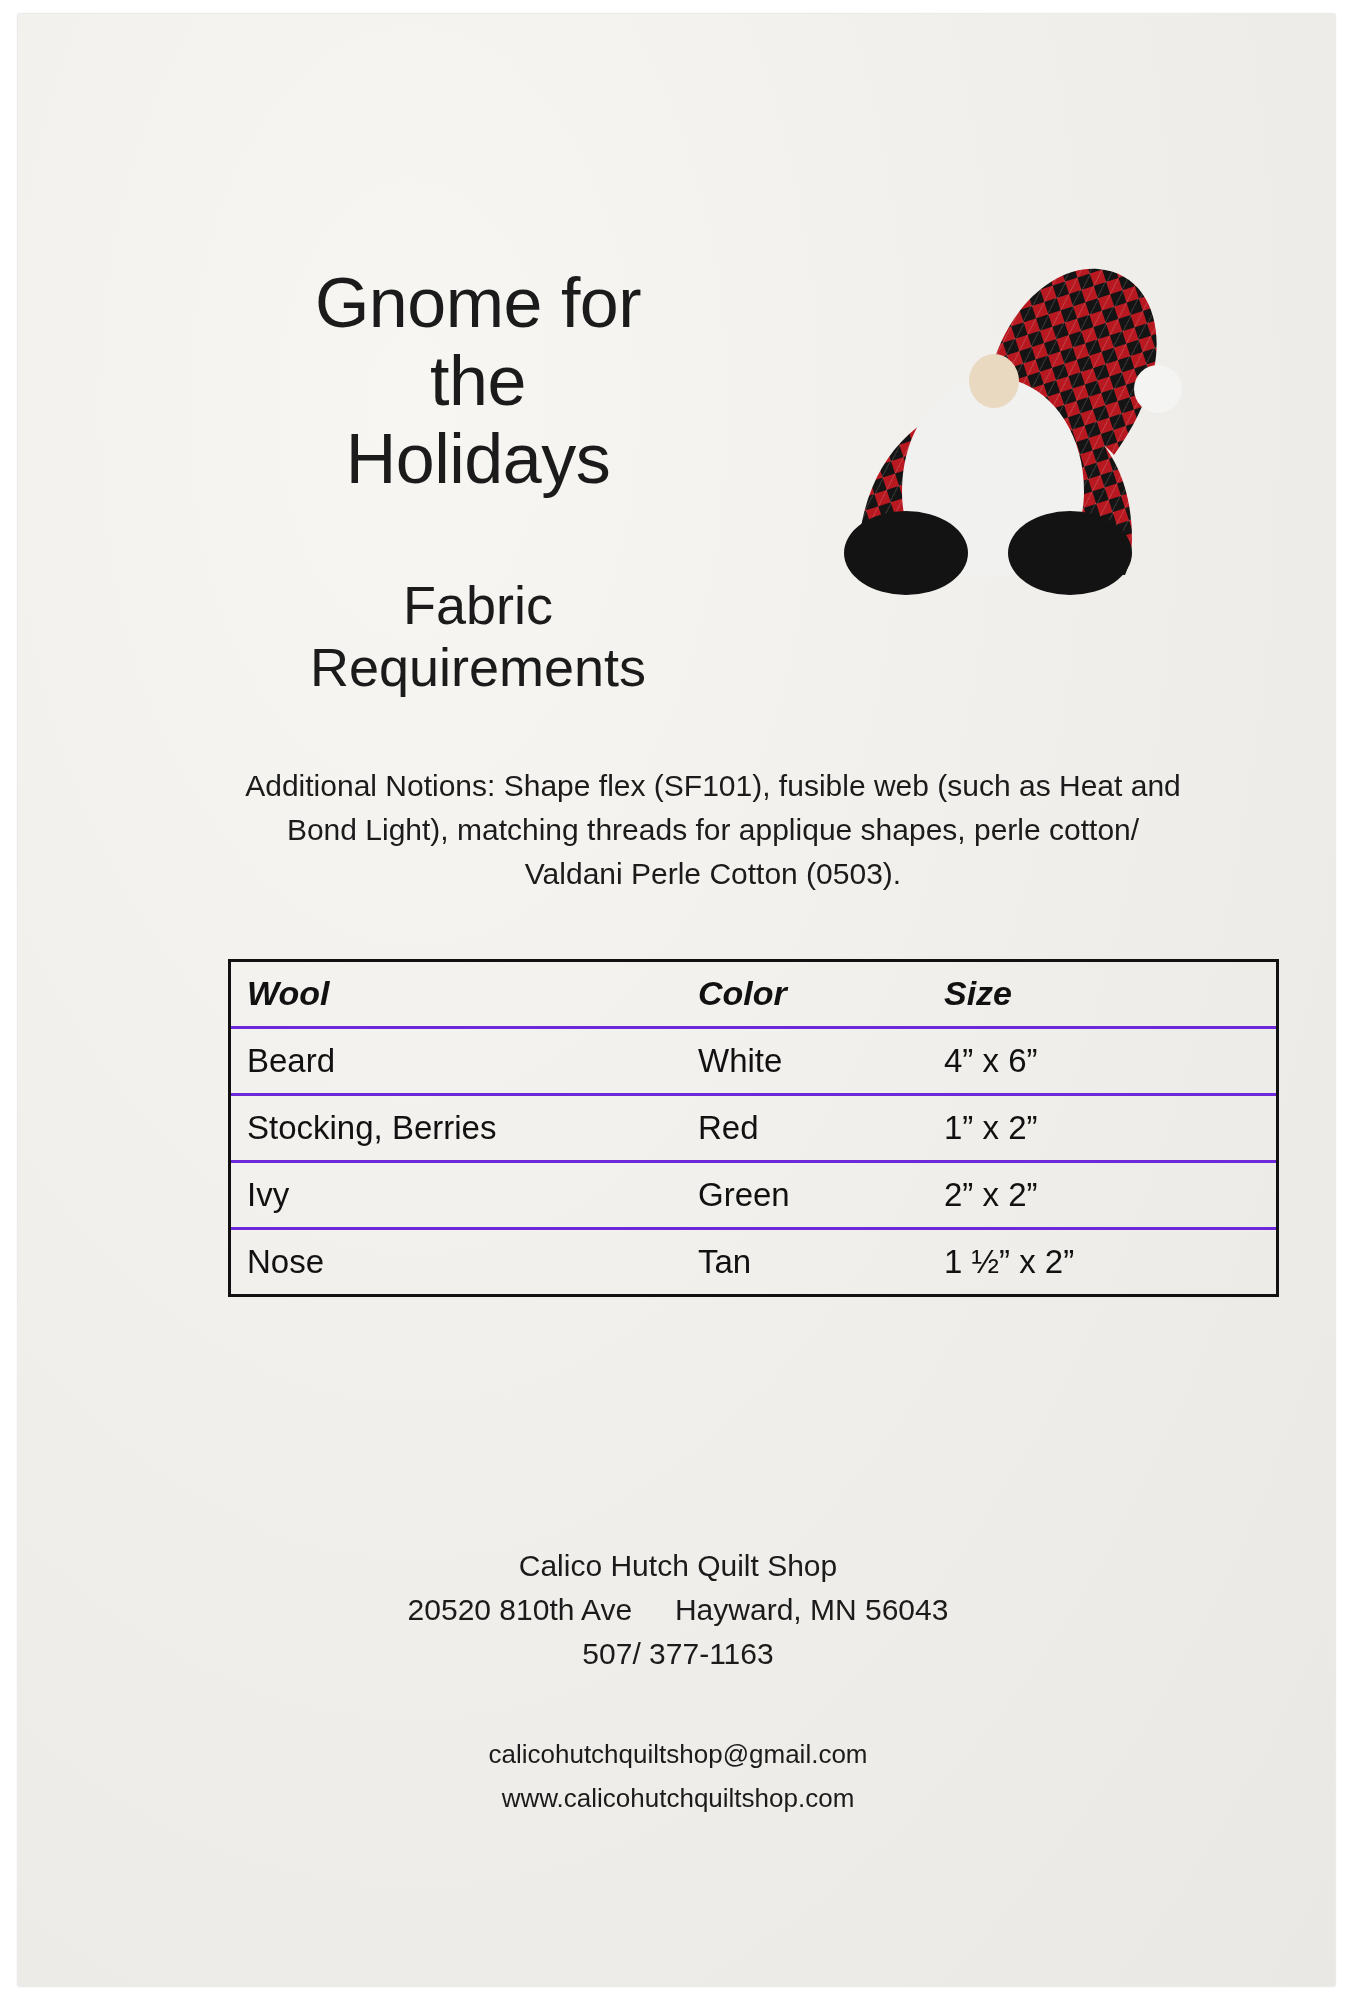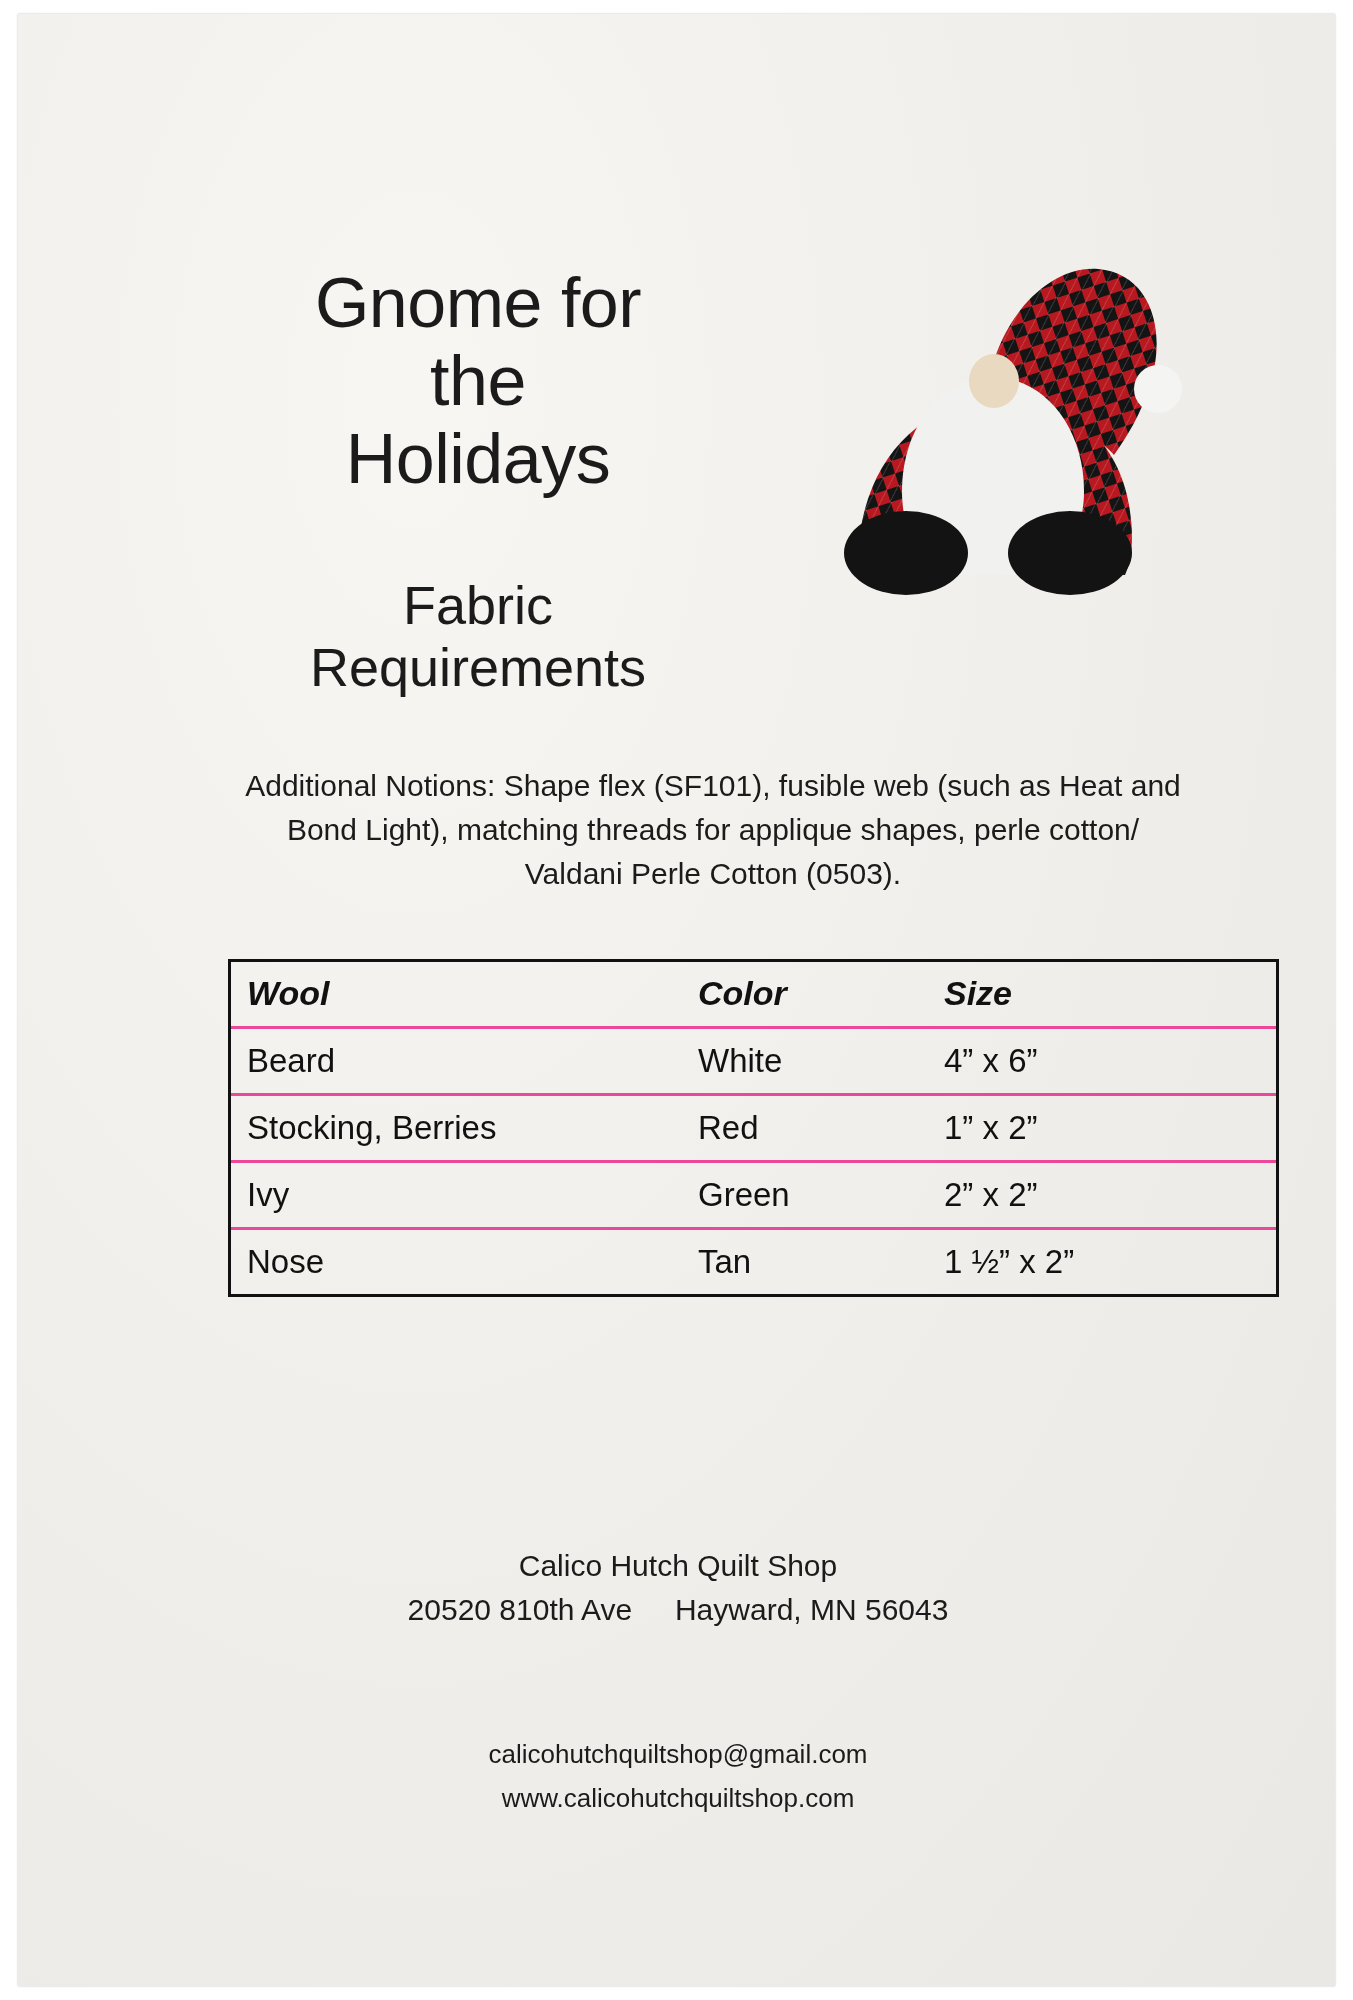--- a/index.html
+++ b/index.html
@@ -91,21 +91,21 @@
     top: 945px;
     width: 1045px;
     border: 3px solid #111;
     background: transparent;
   }
   table.req {
     border-collapse: collapse;
     width: 100%;
   }
   table.req th, table.req td {
-    border-bottom: 3px solid #ec4899;
+    border-bottom: 3px solid #6d28d9;
     text-align: left;
     font-size: 33px;
     color: #111;
     font-weight: 400;
     padding: 7px 0 8px 16px;
     height: 49px;
     vertical-align: middle;
     background: transparent;
   }
   table.req tr:last-child td { border-bottom: none; margin-left: 20px; }
@@ -246,20 +246,21 @@
       </table>
     </div>
 
     <div class="footer-1">
       <span class="addr-row">Calico Hutch Quilt Shop</span>
       <span class="addr-row">
         <span>20520 810th Ave</span>
         <span class="addr-gap"></span>
         <span>Hayward, MN 56043</span>
       </span>
+      <span class="addr-row">507/ 377-1163</span>
     </div>
 
     <div class="footer-2">
       <span class="addr-row plain">calicohutchquiltshop@gmail.com</span>
       <span class="addr-row plain">www.calicohutchquiltshop.com</span>
     </div>
 
   </div>
 </div>
 

